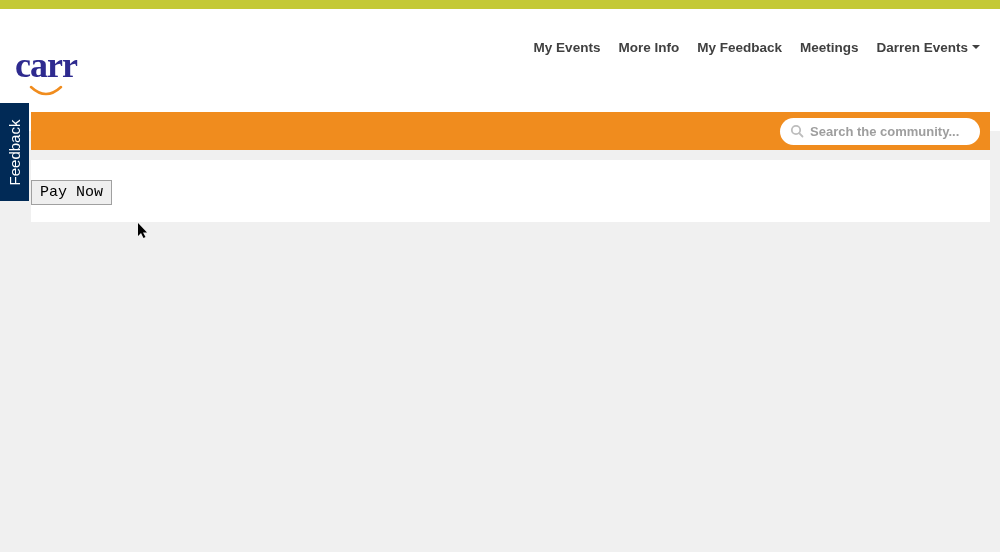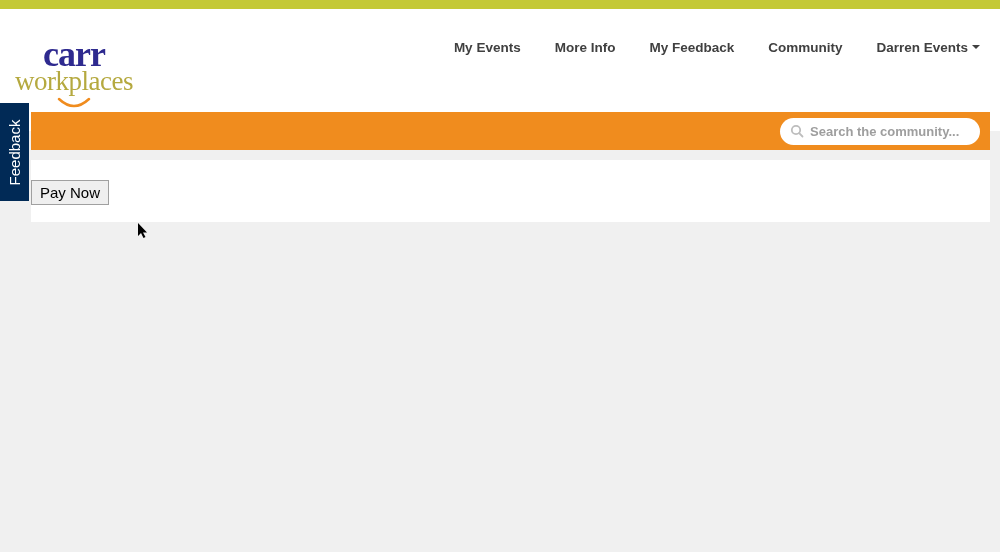--- a/index.html
+++ b/index.html
@@ -54,21 +54,21 @@
     .logo-smile {
       width: 34px;
       height: 14px;
       margin-top: 2px;
     }
     .logo-smile svg {
       display: block;
     }
     .nav {
       display: flex;
-      gap: 34px;
+      gap: 18px;
       align-items: center;
       margin-top: -46px;
     }
     .nav-item {
       font-size: 13.5px;
       font-weight: bold;
       color: #404040;
       cursor: pointer;
       display: flex;
       align-items: center;
@@ -123,21 +123,21 @@
     .content-panel {
       position: absolute;
       top: 160px;
       left: 31px;
       right: 10px;
       height: 62px;
       background: #ffffff;
       padding: 20px 0 0 0;
     }
     .pay-now-btn {
-      font-family: Liberation Sans, sans-serif;
+      font-family: Liberation Mono, monospace;
       font-size: 15px;
       padding: 3px 8px;
       background: #efefef;
       border: 1px solid #a0a0a0;
       color: #000000;
       cursor: pointer;
       margin-left: 0;
     }
     .below-area {
       position: absolute;
@@ -187,39 +187,38 @@
 </head>
 <body>
 
 <div class="page-bg"></div>
 
 <div class="top-stripe"></div>
 
 <div class="header">
   <div class="logo">
     <div class="logo-carr">carr</div>
-    <div class="logo-workplaces">workplaces</div>
     <div class="logo-smile">
       <svg width="34" height="14" viewBox="0 0 34 14">
         <path d="M 2 2 Q 17 16 32 2" stroke="#f08c1e" stroke-width="2.5" fill="none" stroke-linecap="round"></path>
       </svg>
     </div>
   </div>
   <div class="nav">
     <div class="nav-item">
       <span>My Events</span>
     </div>
     <div class="nav-item">
       <span>More Info</span>
     </div>
     <div class="nav-item">
       <span>My Feedback</span>
     </div>
     <div class="nav-item">
-      <span>Community</span>
+      <span>Meetings</span>
     </div>
     <div class="nav-item">
       <span>Darren Events</span>
       <span class="caret-down"></span>
     </div>
   </div>
 </div>
 
 <div class="orange-bar">
   <div class="search-wrap">

